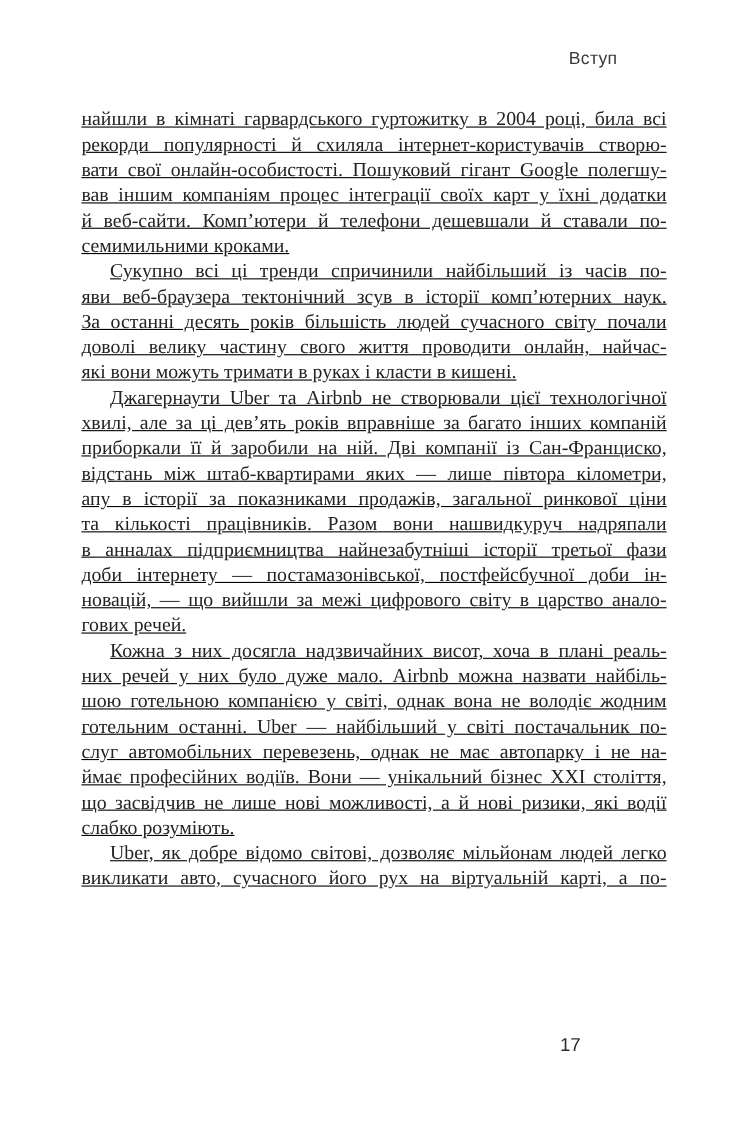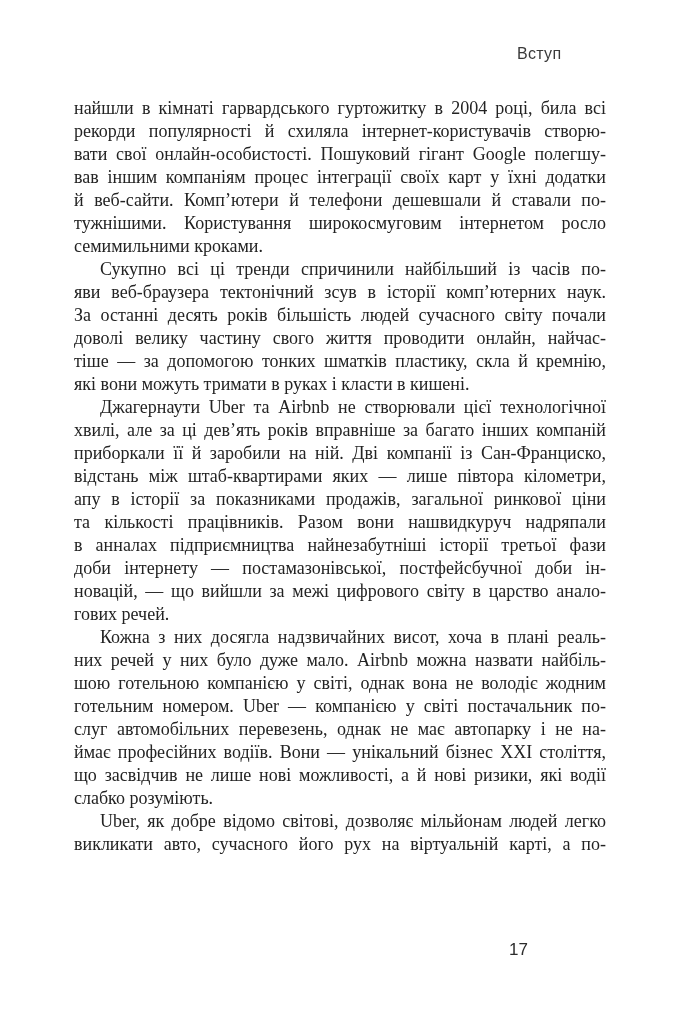--- a/index.html
+++ b/index.html
@@ -29,20 +29,21 @@
   }
   .text-column {
     position: absolute;
     top: 97px;
     left: 74px;
     width: 532px;
   }
   .paragraph {
     margin: 0;
     padding: 0;
+    text-decoration: underline;
   }
   .text-line {
     font-size: 18px;
     line-height: 23px;
     color: var(--body-ink, #232323);
     text-align: justify;
     text-align-last: justify;
     white-space: normal;
   }
   .text-line.para-end {
@@ -68,48 +69,46 @@
 <div class="book-page">
   <div class="running-header">Вступ</div>
 
   <main class="text-column" id="text-column">
       <div class="paragraph">
         <div class="text-line">найшли в кімнаті гарвардського гуртожитку в 2004 році, била всі</div>
         <div class="text-line">рекорди популярності й схиляла інтернет-користувачів створю-</div>
         <div class="text-line">вати свої онлайн-особистості. Пошуковий гігант Google полегшу-</div>
         <div class="text-line">вав іншим компаніям процес інтеграції своїх карт у їхні додатки</div>
         <div class="text-line">й веб-сайти. Комп’ютери й телефони дешевшали й ставали по-</div>
-        <div class="text-line">тужнішими. Користування широкосмуговим інтернетом росло</div>
         <div class="text-line para-end">семимильними кроками.</div>
       </div>
       <div class="paragraph">
         <div class="text-line indent">Сукупно всі ці тренди спричинили найбільший із часів по-</div>
         <div class="text-line">яви веб-браузера тектонічний зсув в історії комп’ютерних наук.</div>
         <div class="text-line">За останні десять років більшість людей сучасного світу почали</div>
         <div class="text-line">доволі велику частину свого життя проводити онлайн, найчас-</div>
-        <div class="text-line">тіше — за допомогою тонких шматків пластику, скла й кремнію,</div>
         <div class="text-line para-end">які вони можуть тримати в руках і класти в кишені.</div>
       </div>
       <div class="paragraph">
         <div class="text-line indent">Джагернаути Uber та Airbnb не створювали цієї технологічної</div>
         <div class="text-line">хвилі, але за ці дев’ять років вправніше за багато інших компаній</div>
         <div class="text-line">приборкали її й заробили на ній. Дві компанії із Сан-Франциско,</div>
         <div class="text-line">відстань між штаб-квартирами яких — лише півтора кілометри,</div>
         <div class="text-line">апу в історії за показниками продажів, загальної ринкової ціни</div>
         <div class="text-line">та кількості працівників. Разом вони нашвидкуруч надряпали</div>
         <div class="text-line">в анналах підприємництва найнезабутніші історії третьої фази</div>
         <div class="text-line">доби інтернету — постамазонівської, постфейсбучної доби ін-</div>
         <div class="text-line">новацій, — що вийшли за межі цифрового світу в царство анало-</div>
         <div class="text-line para-end">гових речей.</div>
       </div>
       <div class="paragraph">
         <div class="text-line indent">Кожна з них досягла надзвичайних висот, хоча в плані реаль-</div>
         <div class="text-line">них речей у них було дуже мало. Airbnb можна назвати найбіль-</div>
         <div class="text-line">шою готельною компанією у світі, однак вона не володіє жодним</div>
-        <div class="text-line">готельним номером. Uber — компанією у світі постачальник по-</div>
+        <div class="text-line">готельним останні. Uber — найбільший у світі постачальник по-</div>
         <div class="text-line">слуг автомобільних перевезень, однак не має автопарку і не на-</div>
         <div class="text-line">ймає професійних водіїв. Вони — унікальний бізнес XXI століття,</div>
         <div class="text-line">що засвідчив не лише нові можливості, а й нові ризики, які водії</div>
         <div class="text-line para-end">слабко розуміють.</div>
       </div>
       <div class="paragraph">
         <div class="text-line indent">Uber, як добре відомо світові, дозволяє мільйонам людей легко</div>
         <div class="text-line">викликати авто, сучасного його рух на віртуальній карті, а по-</div>
       </div>
     </main>

